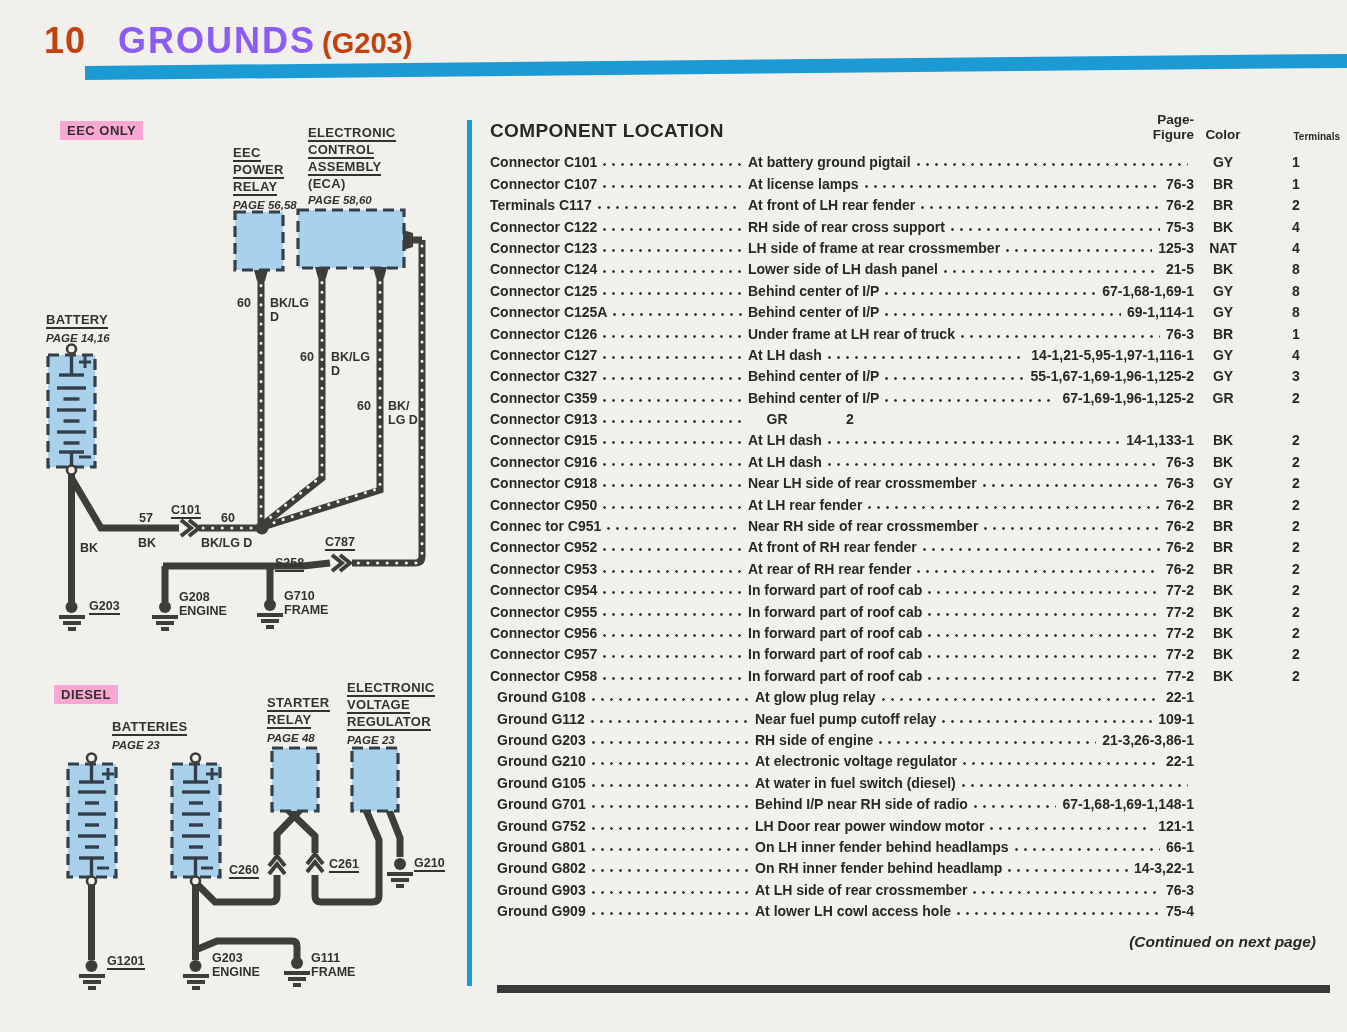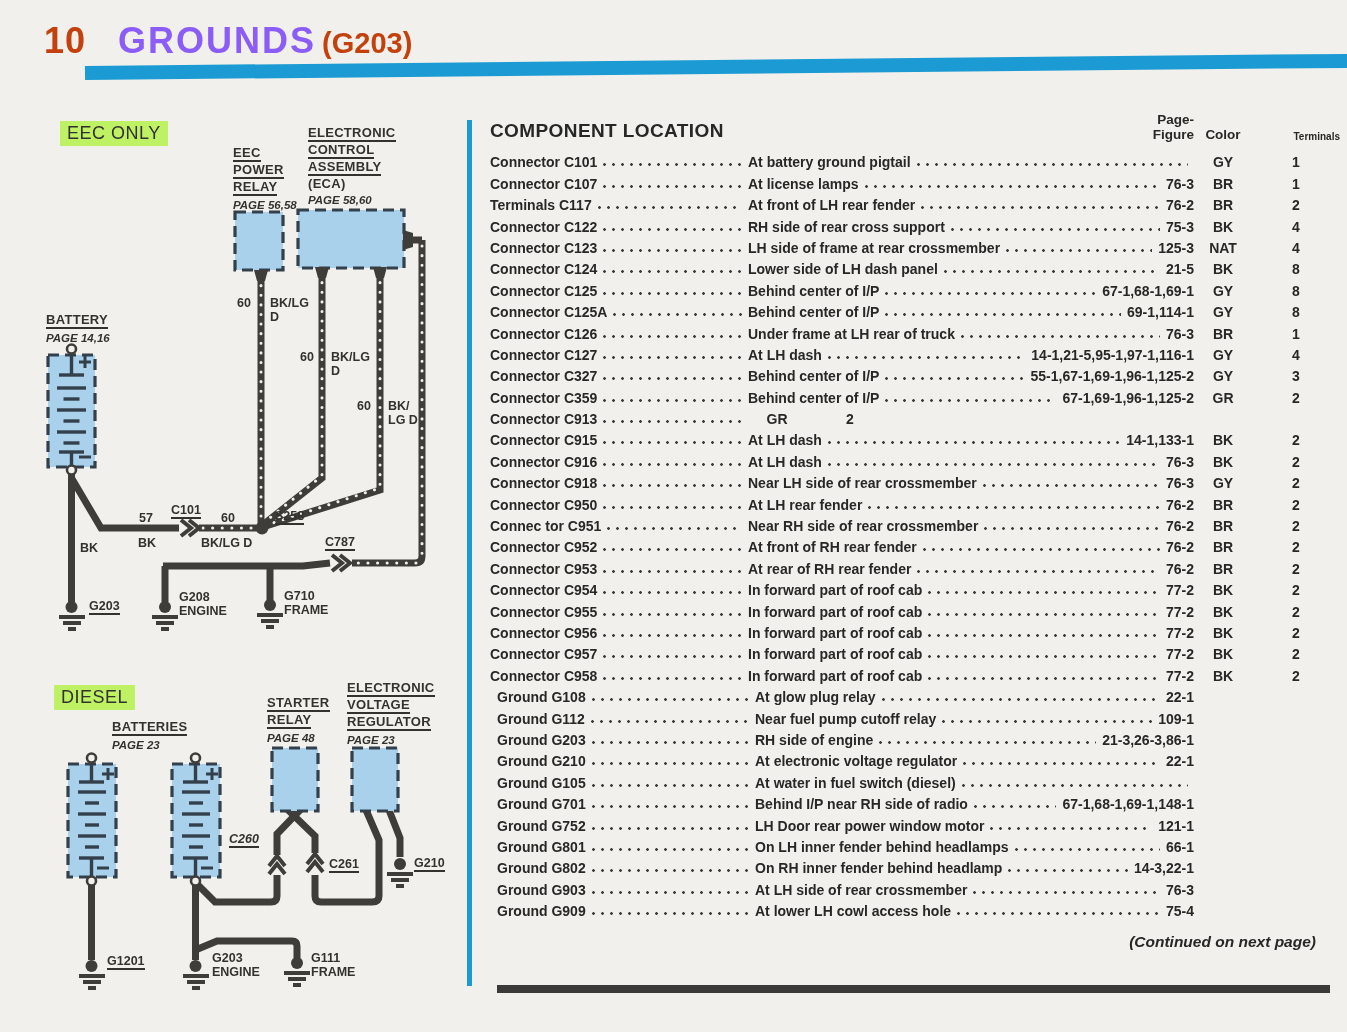--- a/index.html
+++ b/index.html
@@ -12,21 +12,21 @@
   
   .page-head { position:absolute; left:44px; top:20px; display:flex; align-items:baseline; gap:0; }
   .page-num { font-size:36px; font-weight:bold; letter-spacing:1px; color:#c2410c; }
   .page-title { font-size:36px; font-weight:bold; letter-spacing:2px; margin-left:32px; color:#8b5cf6; }
   .page-sub { font-size:29px; font-weight:bold; margin-left:6px; color:#c2410c; }
   .blue-bar { position:absolute; left:85px; top:66px; width:1268px; height:14px; background:#1b9ad3; transform:rotate(-0.55deg); transform-origin:left center; }
   .blue-vline { position:absolute; left:467px; top:120px; width:5px; height:866px; background:#1b9ad3; }
   .black-bar { position:absolute; left:497px; top:985px; width:833px; height:8px; background:#3b3a38; }
 
   
-  .tag { position:absolute; background:#bef264; font-size:18px; font-weight:normal; padding:2px 7px; color:#32312e; letter-spacing:0.5px; }
+  .tag { position:absolute; background:#f9a8d4; font-size:13px; font-weight:bold; padding:2px 7px; color:#32312e; letter-spacing:0.5px; }
   .dlabel { position:absolute; font-size:13px; font-weight:bold; line-height:15px; color:#33322f; letter-spacing:0.3px; white-space:nowrap; }
   .dlabel .u { display:table; border-bottom:2px solid #33322f; padding-bottom:0; }
   .dlabel .pg { font-style:italic; font-size:11.5px; margin-top:2px; letter-spacing:0; }
   .wl { position:absolute; font-size:12.5px; font-weight:bold; line-height:14px; color:#33322f; white-space:nowrap; }
   .wl.u { border-bottom:2px solid #33322f; }
 
   
   svg { position:absolute; left:0; top:0; }
   .box   { fill:#a9d1ec; stroke:#33404b; stroke-width:3.2; stroke-dasharray:11 6; }
   .wire  { stroke:#3e3d3a; stroke-width:7; fill:none; }
@@ -286,21 +286,21 @@
   <div>BK/</div>
   <div>LG D</div>
 </div>
 
 <div class="wl" style="left:80px; top:541px;">BK</div>
 <div class="wl" style="left:139px; top:511px;">57</div>
 <div class="wl" style="left:138px; top:536px;">BK</div>
 <div class="wl u" style="left:171px; top:503px;">C101</div>
 <div class="wl" style="left:221px; top:511px;">60</div>
 <div class="wl" style="left:201px; top:536px;">BK/LG D</div>
-<div class="wl u" style="left:275px; top:509px;text-align:right;">S258</div>
+<div class="wl u" style="left:275px; top:556px;text-align:right;">S258</div>
 <div class="wl u" style="left:325px; top:535px;">C787</div>
 
 <div class="wl u" style="left:89px; top:599px;">G203</div>
 <div class="wl" style="left:179px; top:590px;">
   <div class="u">G208</div>
   <div>ENGINE</div>
 </div>
 <div class="wl" style="left:284px; top:589px;">
   <div class="u">G710</div>
   <div>FRAME</div>
@@ -317,21 +317,21 @@
   <div class="u">RELAY</div>
   <div class="pg">PAGE 48</div>
 </div>
 <div class="dlabel" style="left:347px; top:680px;">
   <div class="u">ELECTRONIC</div>
   <div class="u">VOLTAGE</div>
   <div class="u">REGULATOR</div>
   <div class="pg">PAGE 23</div>
 </div>
 
-<div class="wl u" style="left:229px; top:832px;font-style:italic;">C260</div>
+<div class="wl u" style="left:229px; top:863px;">C260</div>
 <div class="wl u" style="left:329px; top:857px;">C261</div>
 <div class="wl u" style="left:414px; top:856px;">G210</div>
 <div class="wl u" style="left:107px; top:954px;">G1201</div>
 <div class="wl" style="left:212px; top:951px;">
   <div class="u">G203</div>
   <div>ENGINE</div>
 </div>
 <div class="wl" style="left:311px; top:951px;">
   <div class="u">G111</div>
   <div>FRAME</div>

